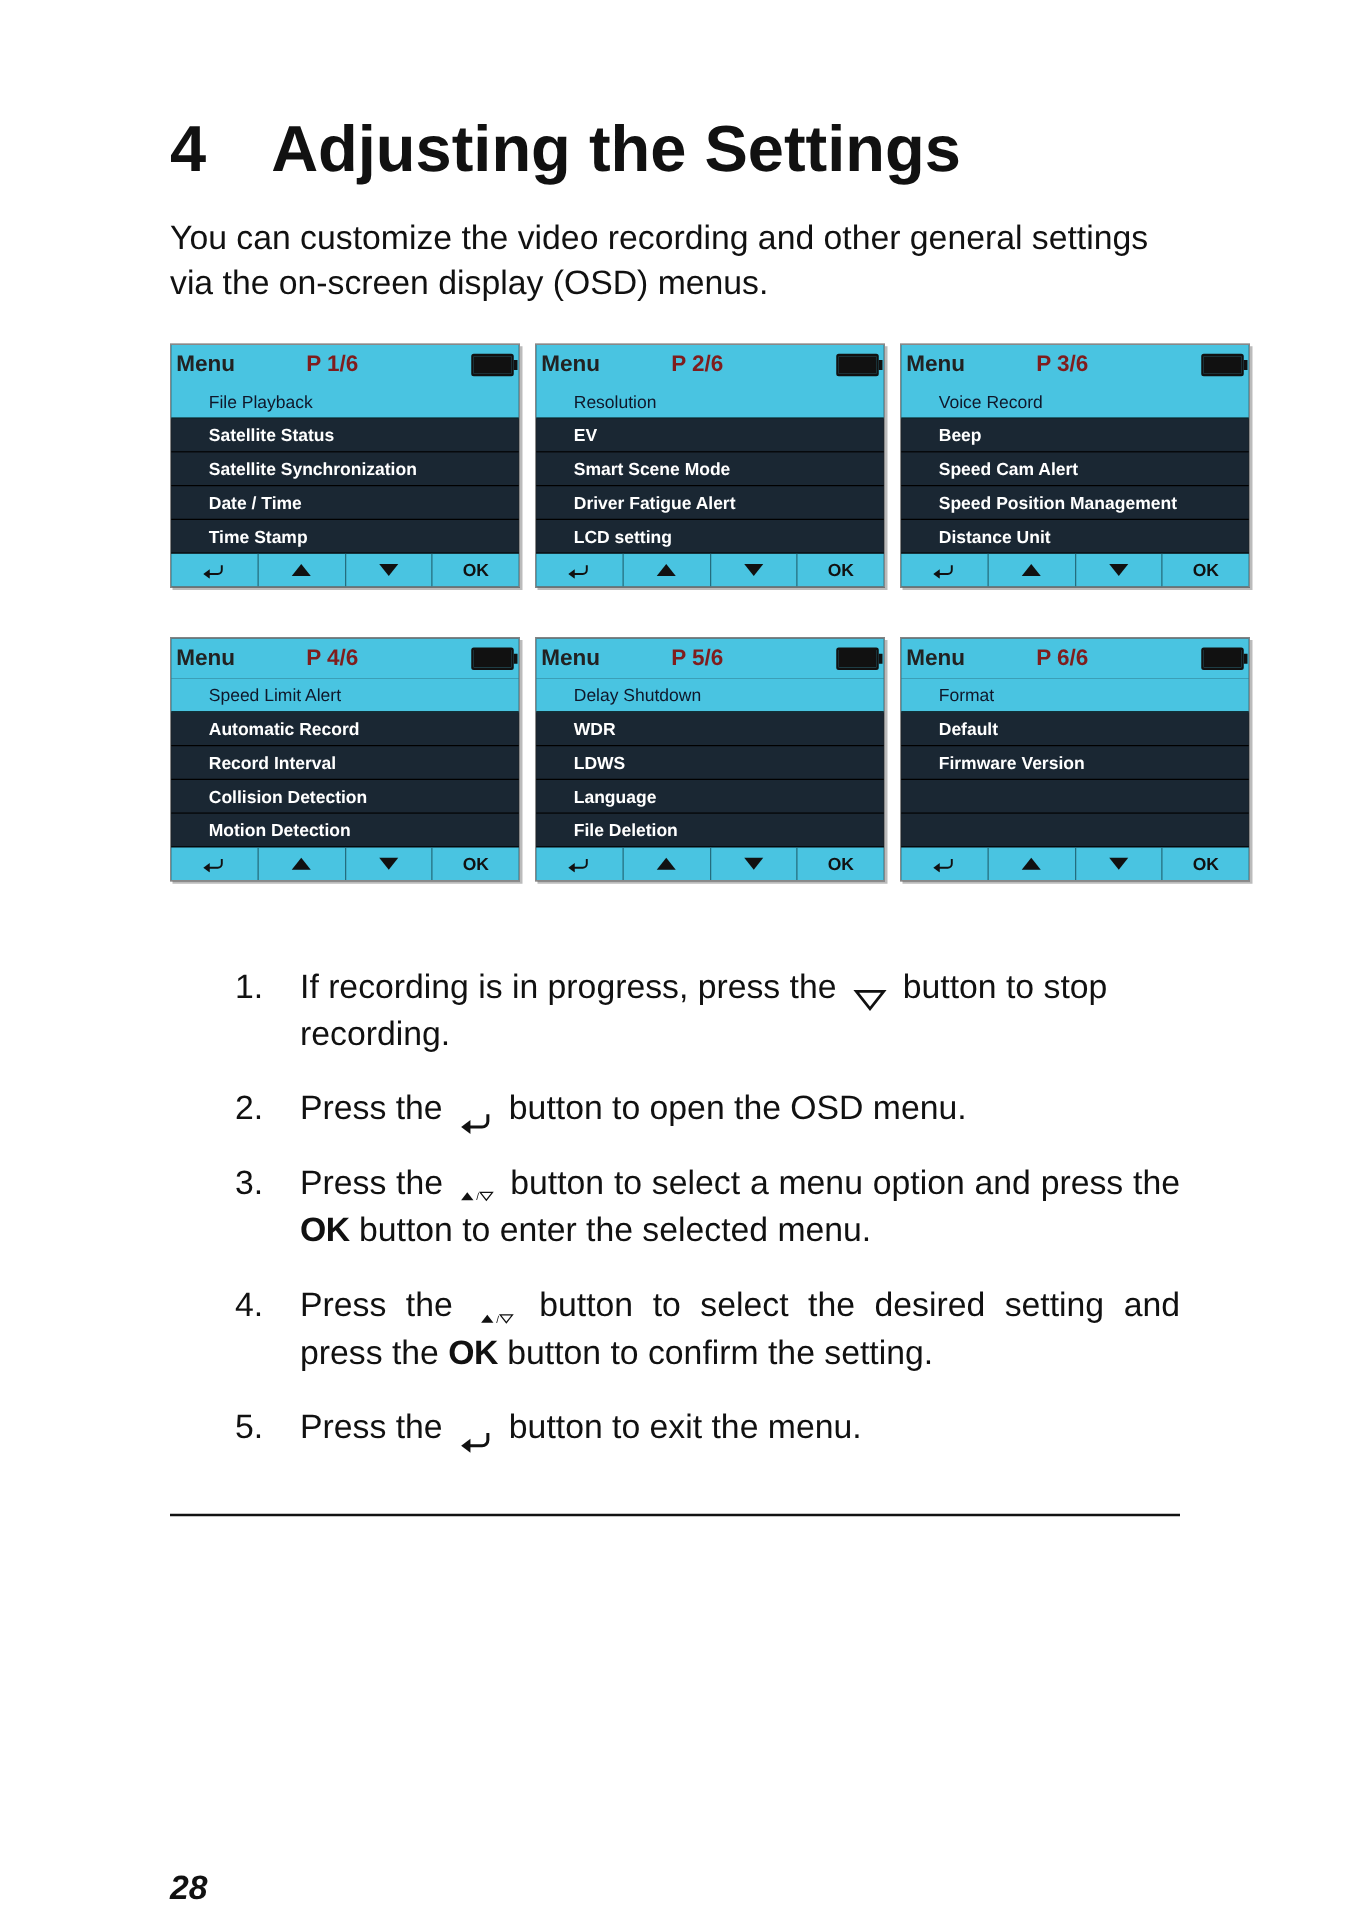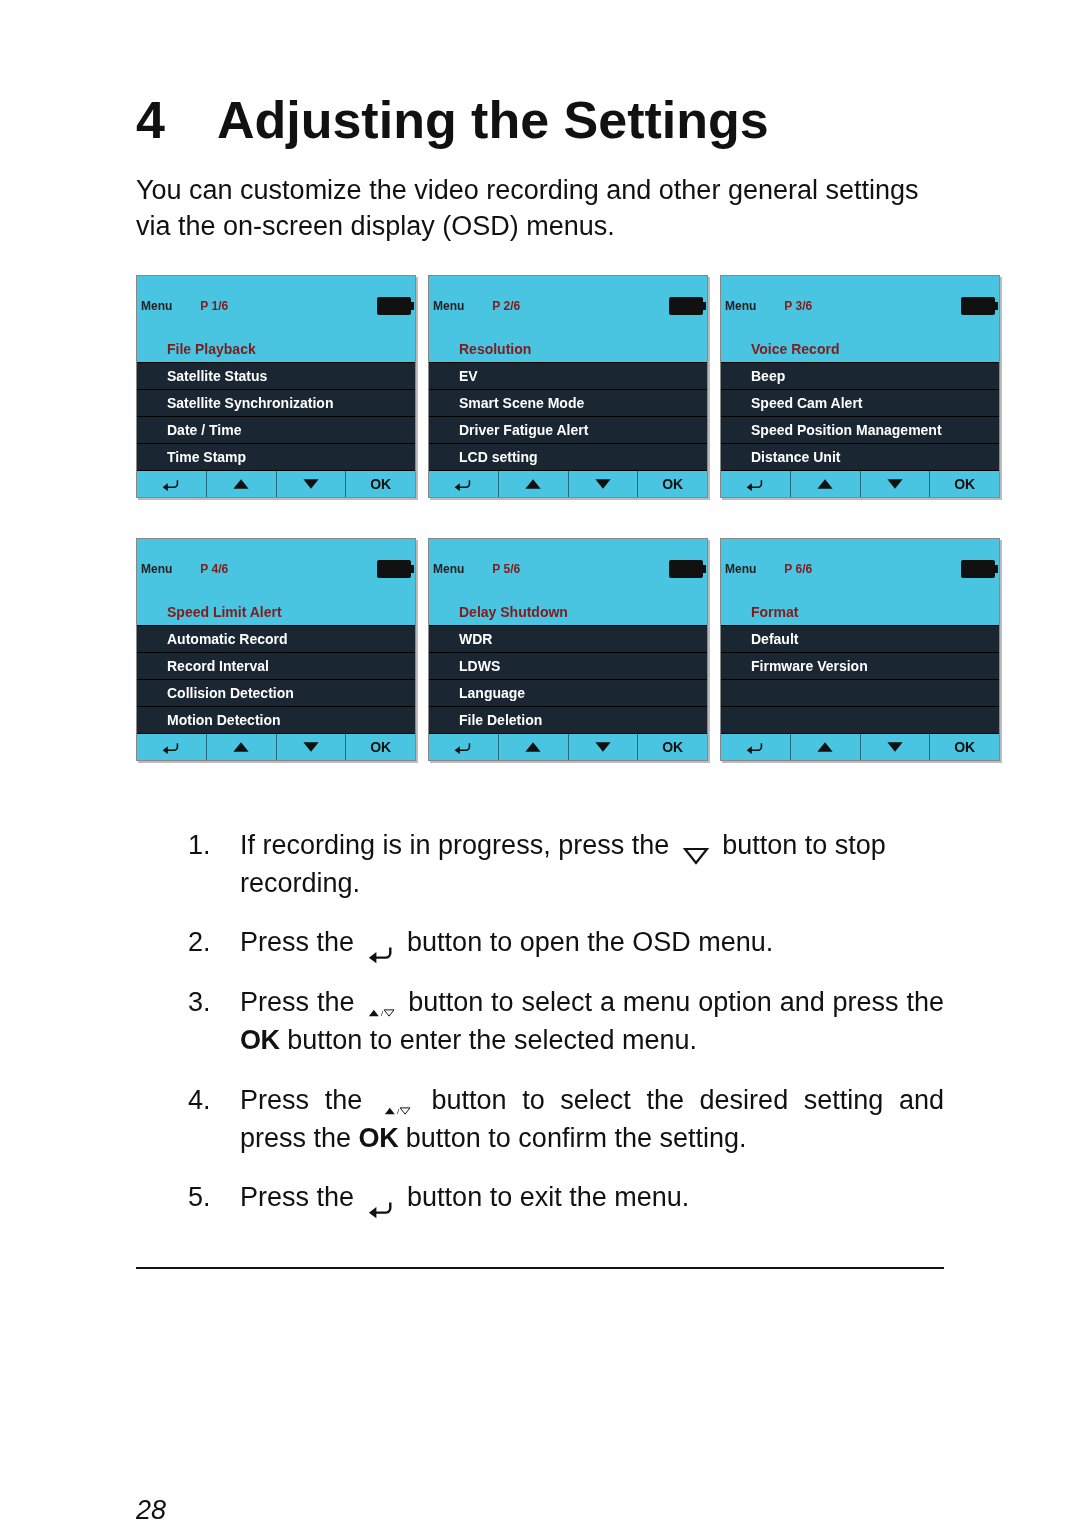--- a/index.html
+++ b/index.html
@@ -55,24 +55,25 @@
     display: flex;
     flex-direction: column;
     box-shadow: 2px 2px 0 #bbb;
     background: #000;
   }
   .menu-title {
     background: var(--menu-cyan);
     height: 28px;
     display: flex;
     align-items: center;
-    padding: 16px 4px;
-    font-size: 12px;
+    padding: 2px 4px;
+    font-size: 18px;
     font-weight: 600;
     color: #222;
+    gap: 29px;
   }
   .menu-title .title-label { flex: 0 0 auto; margin-right: 28px; }
   .menu-title .page-label { flex: 0 0 auto; color:#7f1d1d; font-weight:600; }
   .menu-title .spacer { flex: 1; }
   .battery-icon {
     width: 30px; height: 14px;
     border: 2px solid #111;
     border-radius: 2px;
     position: relative;
     background: linear-gradient(to right, #111 0 100%);
@@ -90,22 +91,22 @@
     background: var(--menu-item-bg);
     color: var(--menu-item-txt);
     font-size: 14px;
     padding: 5px 6px 5px 30px;
     border-bottom: 1px solid #000;
     min-height: 16px;
     font-weight: 600;
   }
   .menu-item.selected {
     background: var(--menu-cyan);
-    color: #7f1d1d;
-    font-weight: 700;
+    color: #0f172a;
+    font-weight: 400;
   }
   .menu-footer {
     background: var(--menu-cyan);
     height: 26px;
     display: flex;
     align-items: stretch;
   }
   .menu-footer .cell {
     flex:1;
     border-left: 1px solid #246d7e;
@@ -144,21 +145,21 @@
   }
   .inline-icon svg { width: 26px; height: 18px; overflow: visible; }
   .ok-text {
     font-family: "Segoe UI","Arial Narrow",sans-serif;
     font-weight: 600;
     letter-spacing: -0.4px;
   }
   .pageno {
     font-style: italic;
     font-size: 27px;
-    font-weight: 400;
+    font-weight: 700;
     margin-top: auto;
   }
   .rule {
     height: 2px;
     background: #111;
     margin: 8px 0 10px 0;
     width: 100%;
   }
 </style>
 </head>

